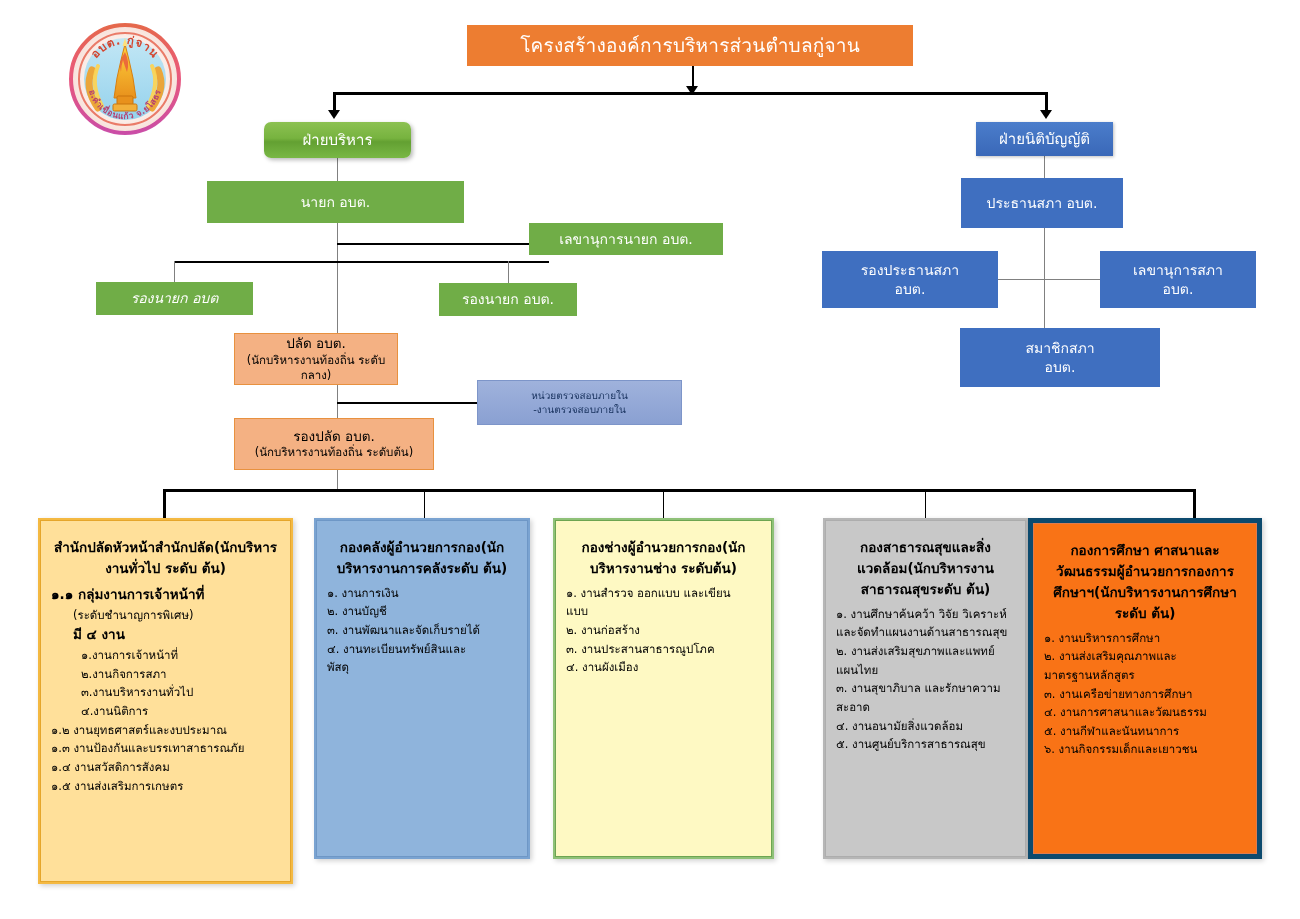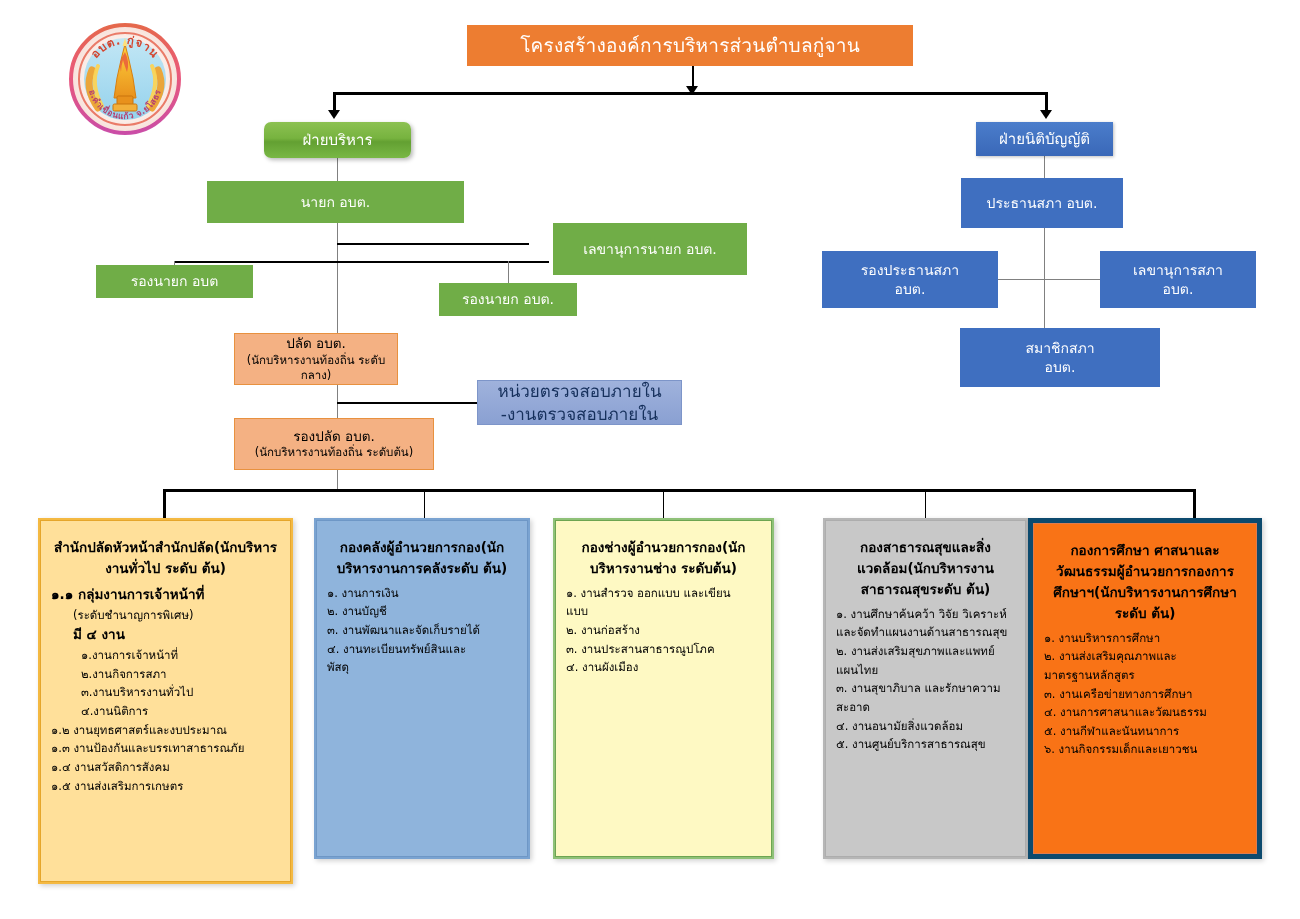--- a/index.html
+++ b/index.html
@@ -66,21 +66,21 @@
   .peach{
     background:#F4B183;
     color:#000000;
     font-size:13px;
     border:1px solid #E8913F;
   }
   
   .audit{
     background:linear-gradient(to bottom,#9FB2DC 0%,#8AA0D2 100%);
     color:#16305C;
-    font-size:17px;
+    font-size:10px;
     border:1px solid #7d95c9;
   }
 
   
   .dept{
     position:absolute;
     box-sizing:border-box;
     z-index:3;
   }
   .dept .inner{
@@ -217,29 +217,29 @@
 
   <div class="thin-v" style="left:337px;top:158px;height:23px;"></div>
 
   <div class="node green" style="left:207px;top:181px;width:257px;height:42px;">
     <span class="ln">นายก อบต.</span>
   </div>
 
   <div class="thin-v" style="left:337px;top:223px;height:110px;"></div>
 
   <div class="ln-h" style="left:337px;top:243px;width:192px;height:2px;"></div>
-  <div class="node green" style="left:529px;top:223px;width:194px;height:52px;margin-left:24px;">
+  <div class="node green" style="left:529px;top:223px;width:194px;height:32px;">
     <span class="ln">เลขานุการนายก อบต.</span>
   </div>
 
   <div class="ln-h" style="left:174px;top:261px;width:375px;height:2px;"></div>
   <div class="thin-v" style="left:174px;top:261px;height:22px;"></div>
   <div class="thin-v" style="left:508px;top:261px;height:22px;"></div>
 
-  <div class="node green" style="left:96px;top:265px;width:157px;height:33px;">
+  <div class="node green" style="left:96px;top:282px;width:157px;height:33px;font-style:italic;">
     <span class="ln">รองนายก อบต</span>
   </div>
   <div class="node green" style="left:439px;top:283px;width:138px;height:33px;">
     <span class="ln">รองนายก อบต.</span>
   </div>
 
   <div class="node peach" style="left:234px;top:333px;width:164px;height:52px;">
     <span class="ln" style="font-size:13.5px;">ปลัด อบต.</span>
     <span class="ln" style="font-size:11.5px;">(นักบริหารงานท้องถิ่น ระดับกลาง)</span>
   </div>

